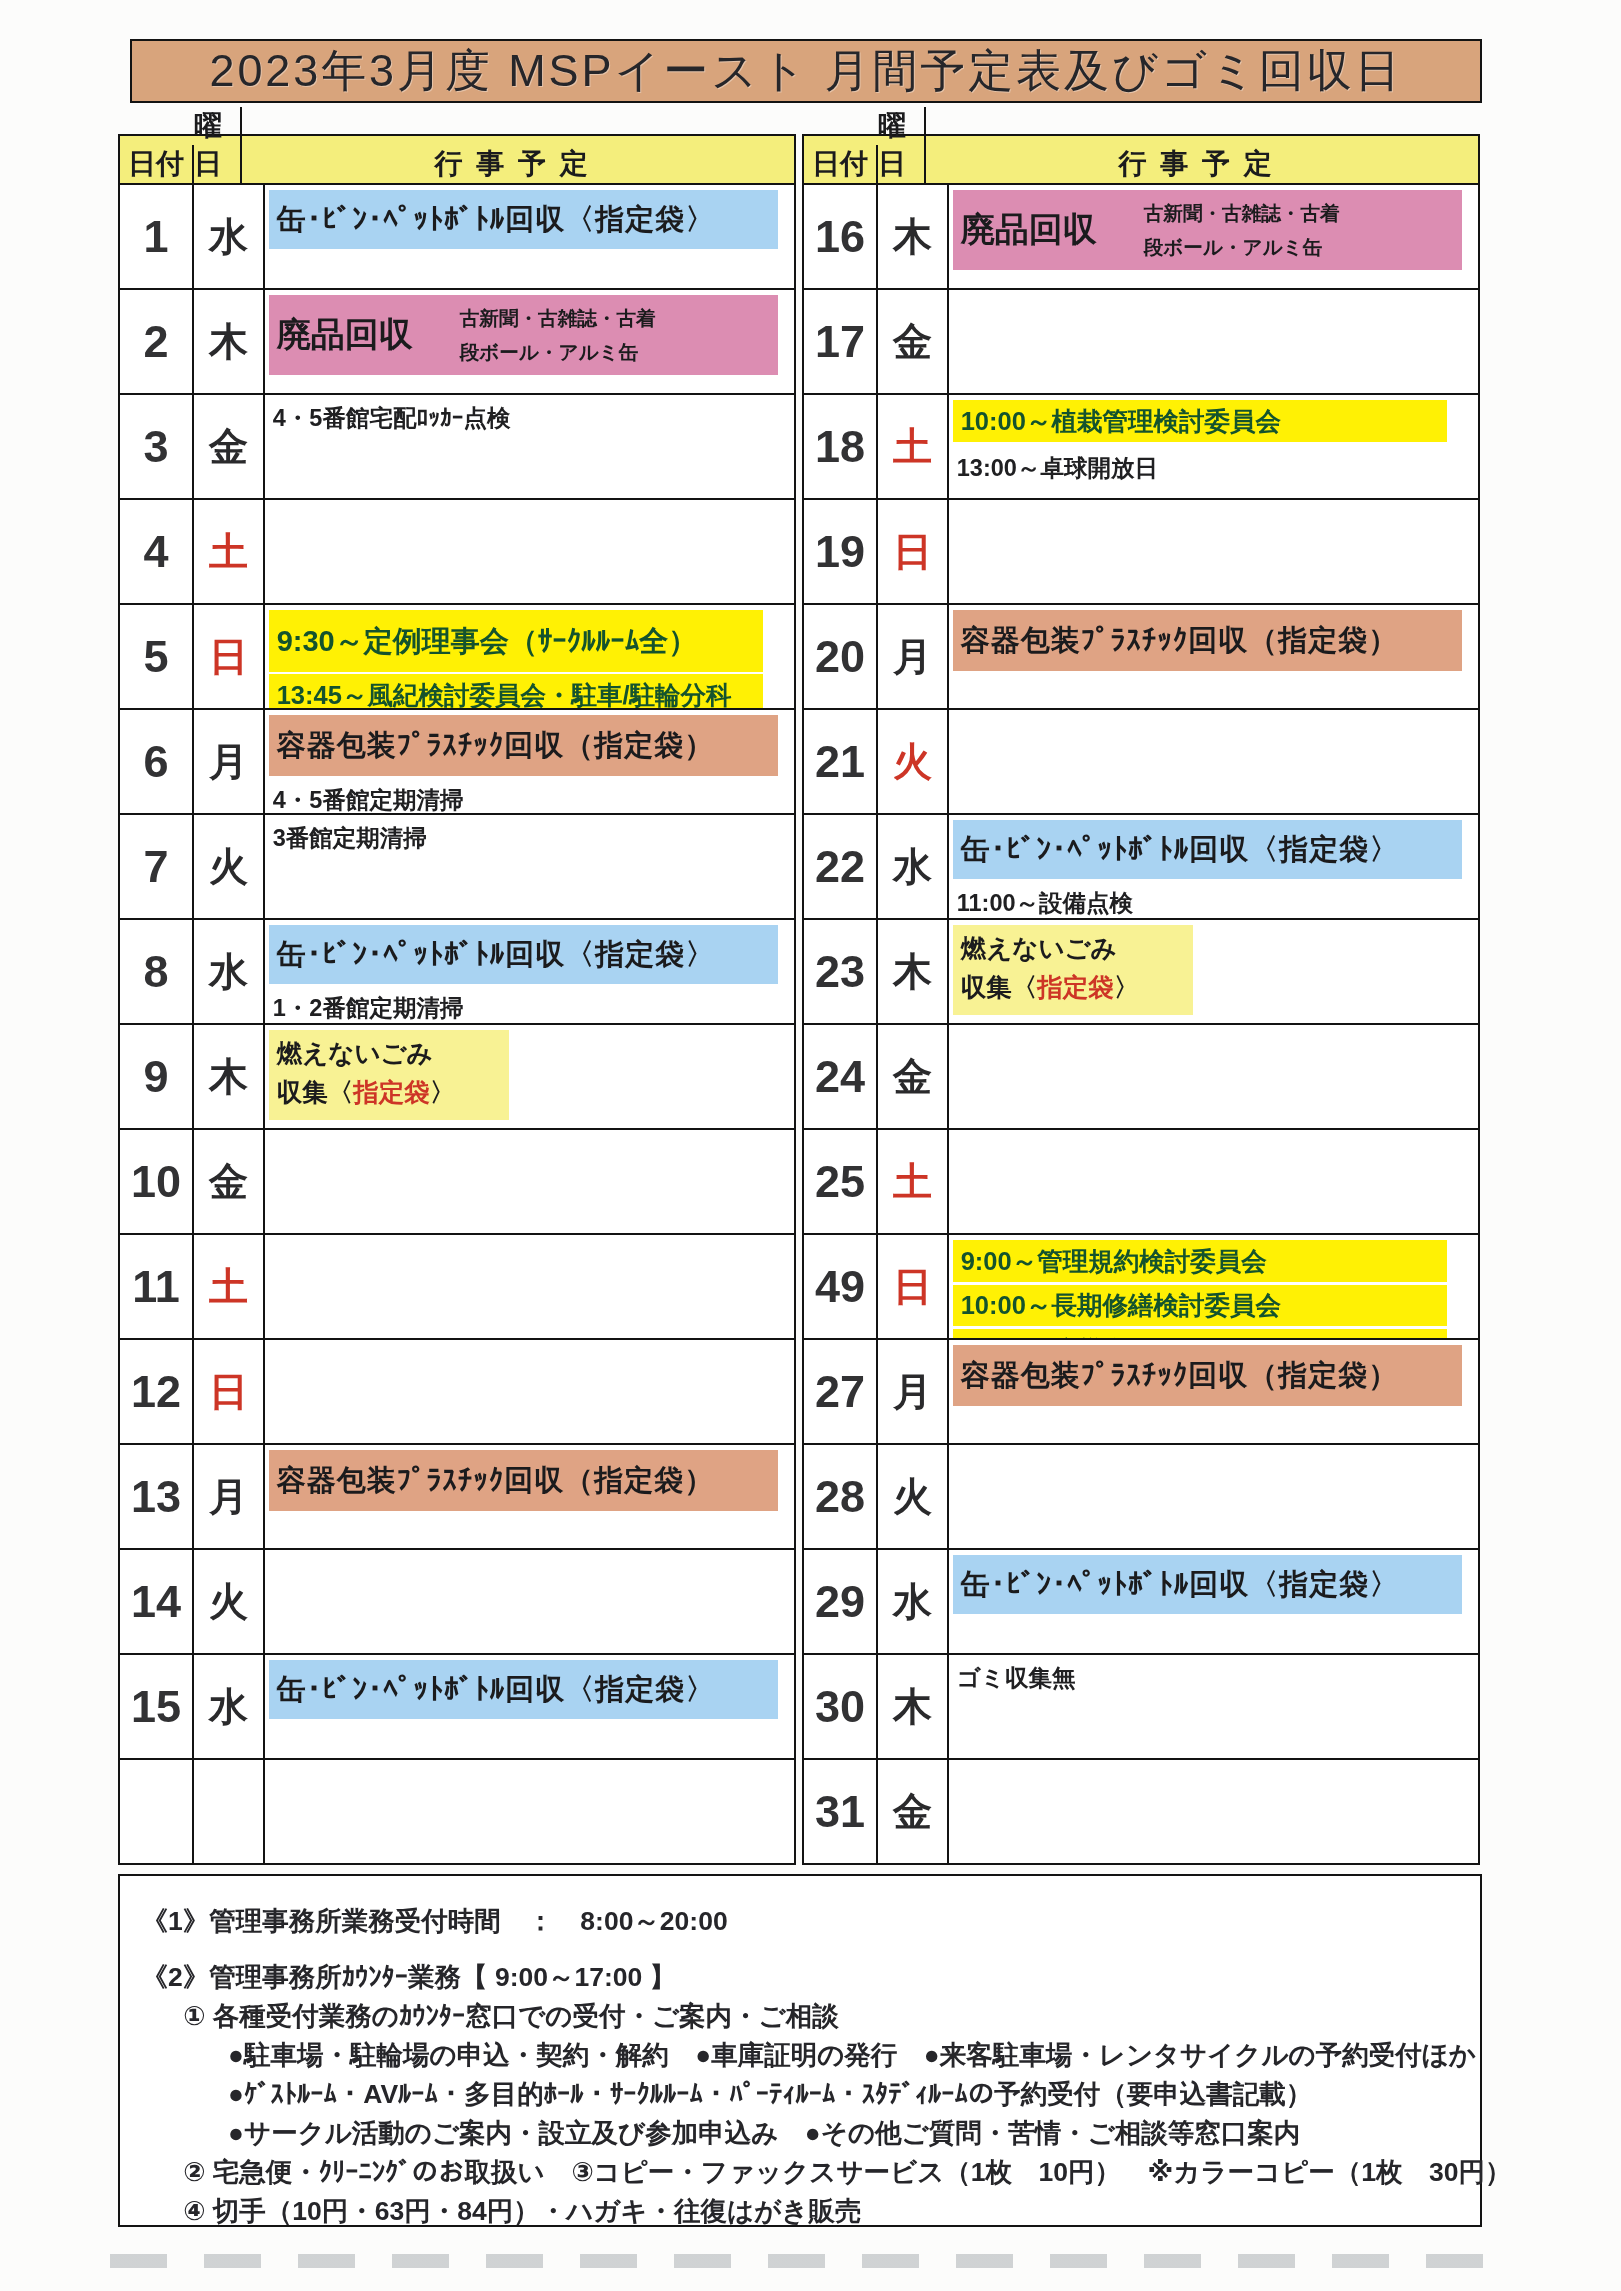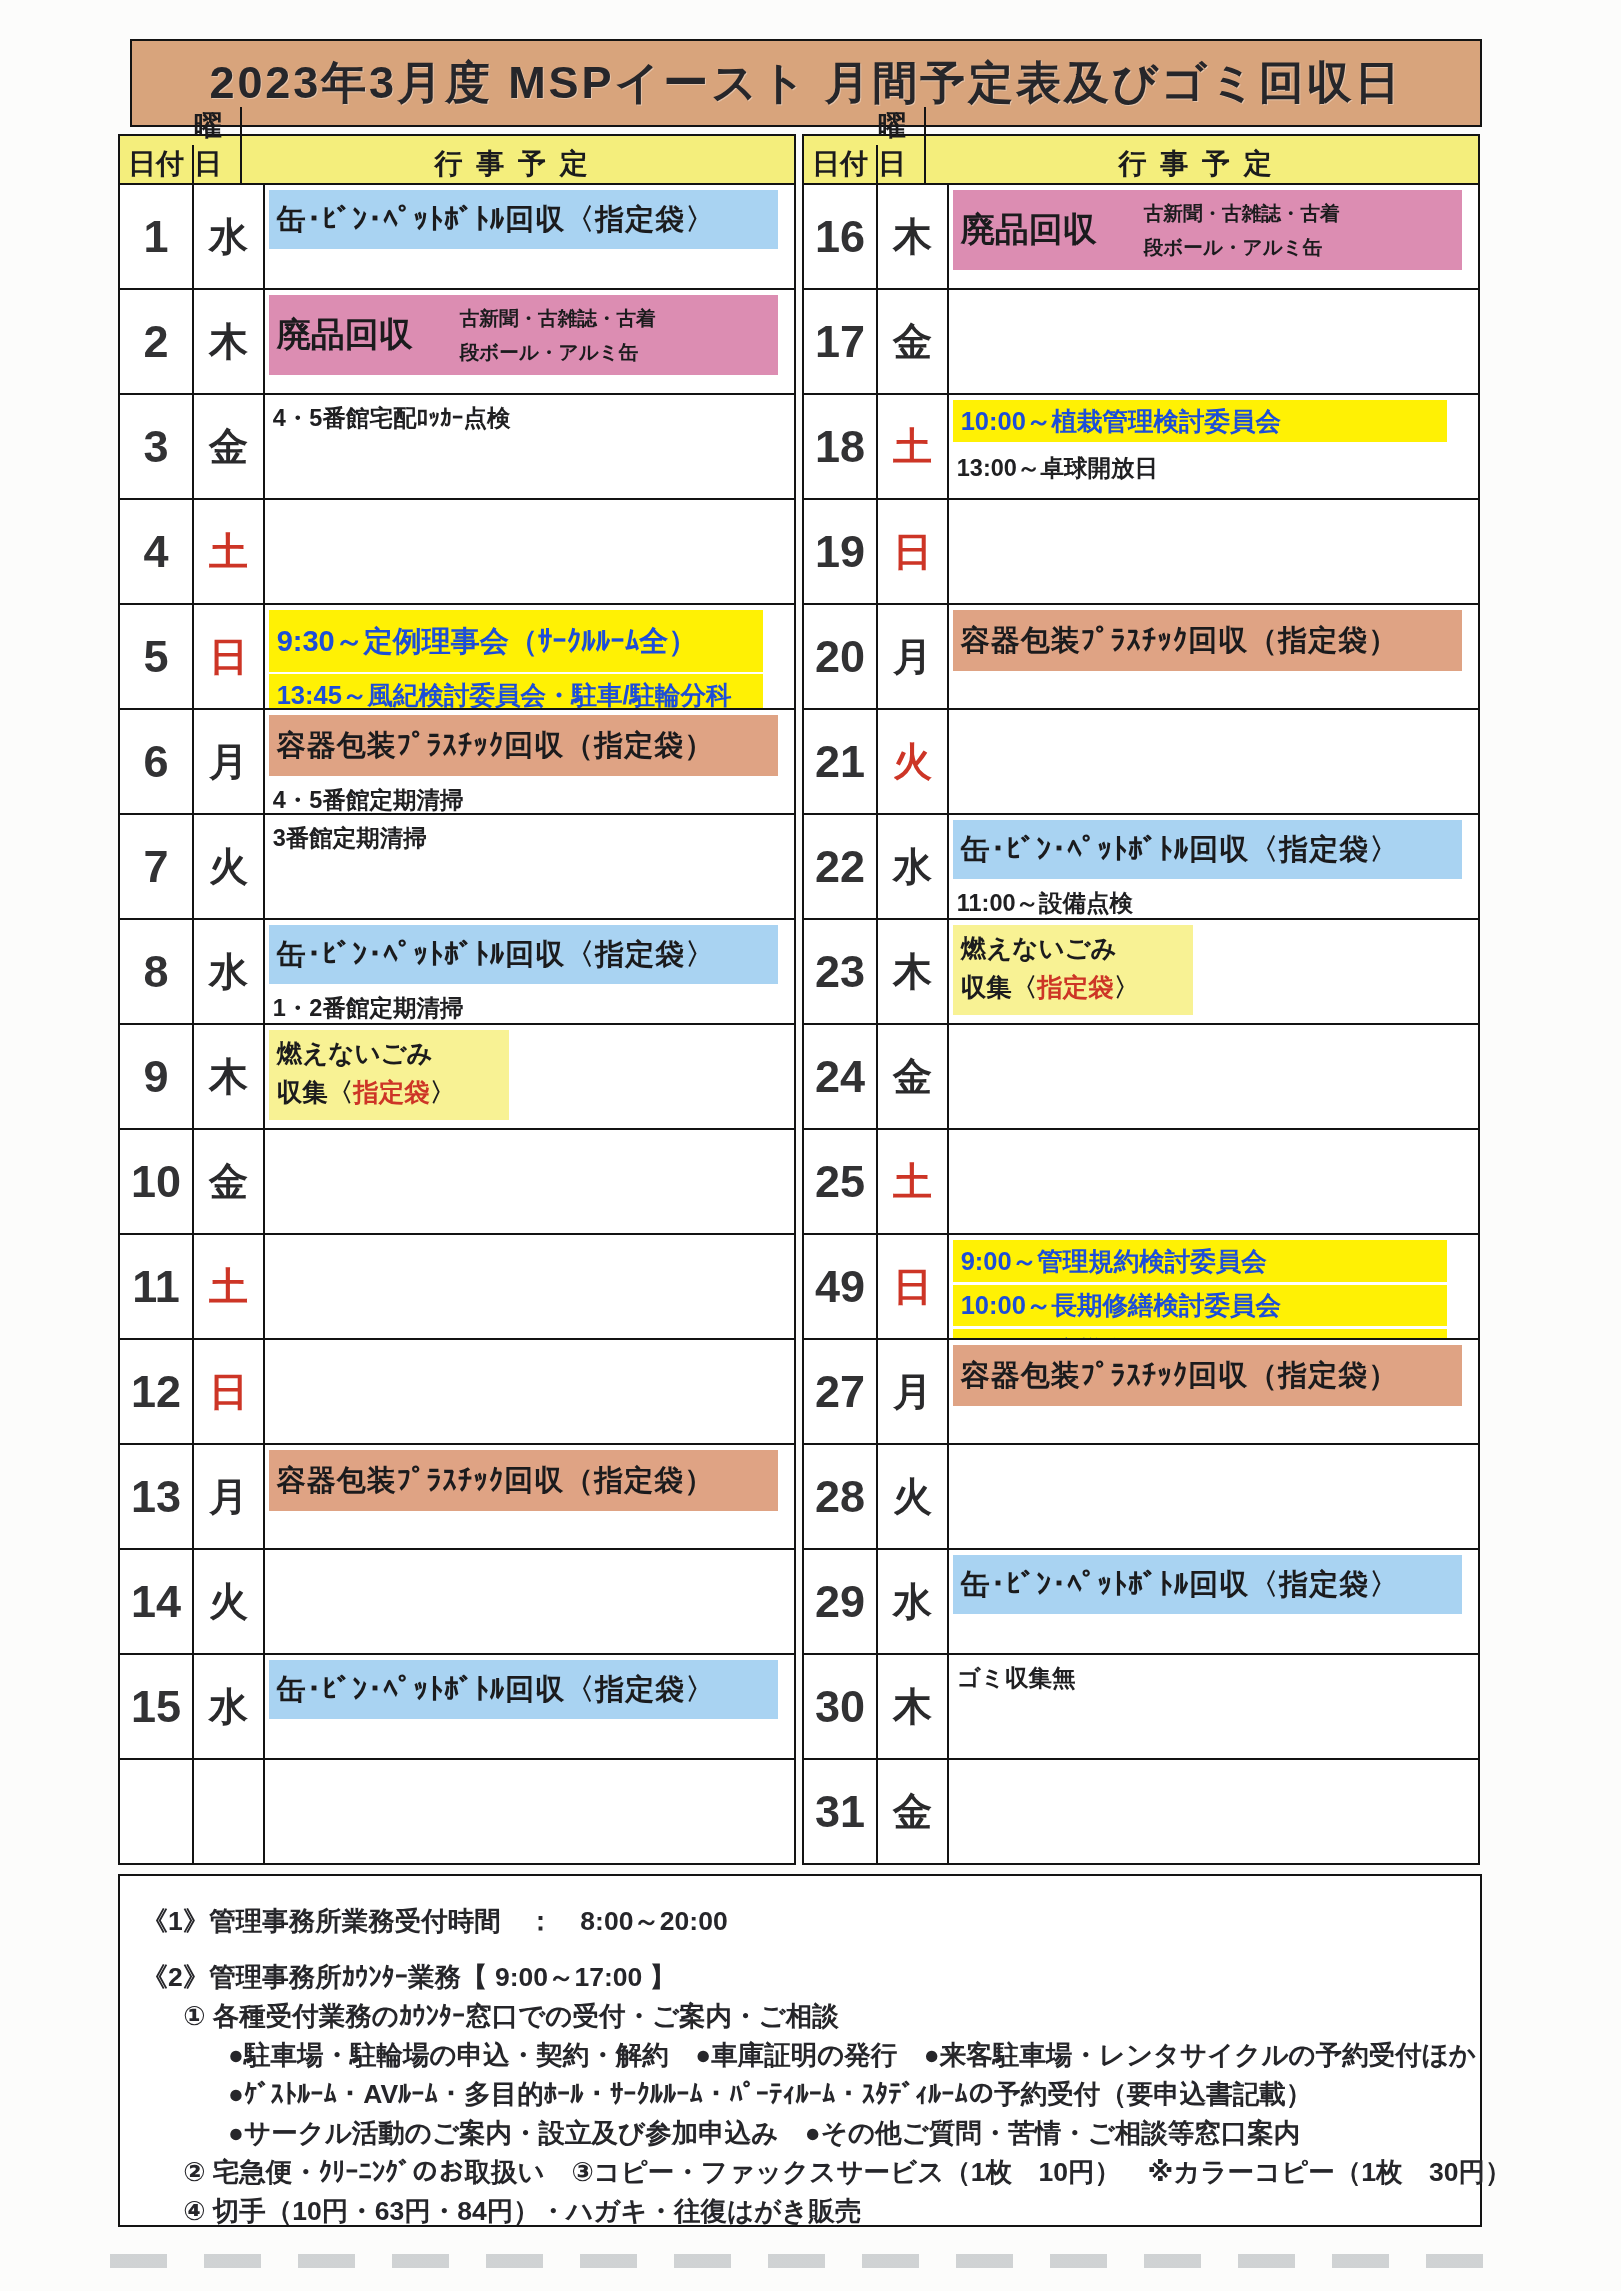--- a/index.html
+++ b/index.html
@@ -1,24 +1,24 @@
 <!DOCTYPE html>
 <html style="--title-bg: #d8a47c; --header-bg: #f4ee7c; --blue: #a9d3f2; --pink: #dc8db2; --orange: #dfa384; --yellow: #fff104; --light-yellow: #f8f294; --red: #cd3526; --ink: #1c1c1e; --date-ink: #323234;"><head>
 <meta charset="utf-8">
 <style>
   * { margin:0; padding:0; box-sizing:border-box; }
   html,body { background:#ffffff; }
   body { font-family:"Liberation Sans","DejaVu Sans",sans-serif; color:var(--ink,#1c1c1e); }
   .page { position:relative; width:1621px; height:2292px; background:#fcfcfb; overflow:hidden; }
 
   .titlebar {
-    position:absolute; left:130px; top:39px; width:1352px; height:88px;
+    position:absolute; left:130px; top:39px; width:1352px; height:64px;
     background:var(--title-bg); border:2.9px solid #131313;
     display:flex; align-items:center; justify-content:center;
-    font-size:45px; font-weight:bold; letter-spacing:2.9px; color:#26262a;
+    font-size:45px; font-weight:normal; letter-spacing:2.9px; color:#26262a;
     text-shadow:1px 1px 0 rgba(255,255,255,.35);
     text-align:right;
   }
 
   .cal { position:absolute; top:134px; width:678px; border:2.9px solid #131313; background:#fff; }
   .cal.left  { left:118px; }
   .cal.right { left:802px; }
 
   .cal-header { display:flex; height:47px; background:var(--header-bg);align-items:flex-end; }
   .cal-header .hc {
@@ -53,21 +53,21 @@
     margin:2px 11.8px 0 0; letter-spacing:1px;
   }
   .bar.pink {
     background:var(--pink); padding:5.9px 7.8px; margin:2px 11.8px 0 0;
     display:flex; align-items:center; min-height:74px;
   }
   .bar.pink .pink-main { font-size:34px; font-weight:bold; margin-right:47px; white-space:nowrap; }
   .bar.pink .pink-sub { font-size:19.6px; font-weight:bold; line-height:1.75; }
   .bar.yellow {
     background:var(--yellow); font-size:25.5px; padding:3.9px 7.8px 2.9px 7.8px;
-    margin:2px 27.4px 2.9px 0; color:#1d4ed8;
+    margin:2px 27.4px 2.9px 0; color:#14532d;
   }
   .bar.yellow.lg { font-size:29px; padding:11.8px 7.8px 10.8px 7.8px; margin-bottom:2px; }
   .ly-block {
     background:var(--light-yellow); width:46%; min-height:90px;
     font-size:25.5px; font-weight:bold; line-height:1.55; padding:3.9px 7.8px;
     margin-top:2px; color:#1b1b1d;
   }
   .ly-block .red-text { color:var(--red); }
   .plain-line { font-size:23.5px; font-weight:bold; padding:3.9px 5.9px 0 3.9px; color:#202022; }
   .bar + .plain-line { padding-top:7.8px; }

